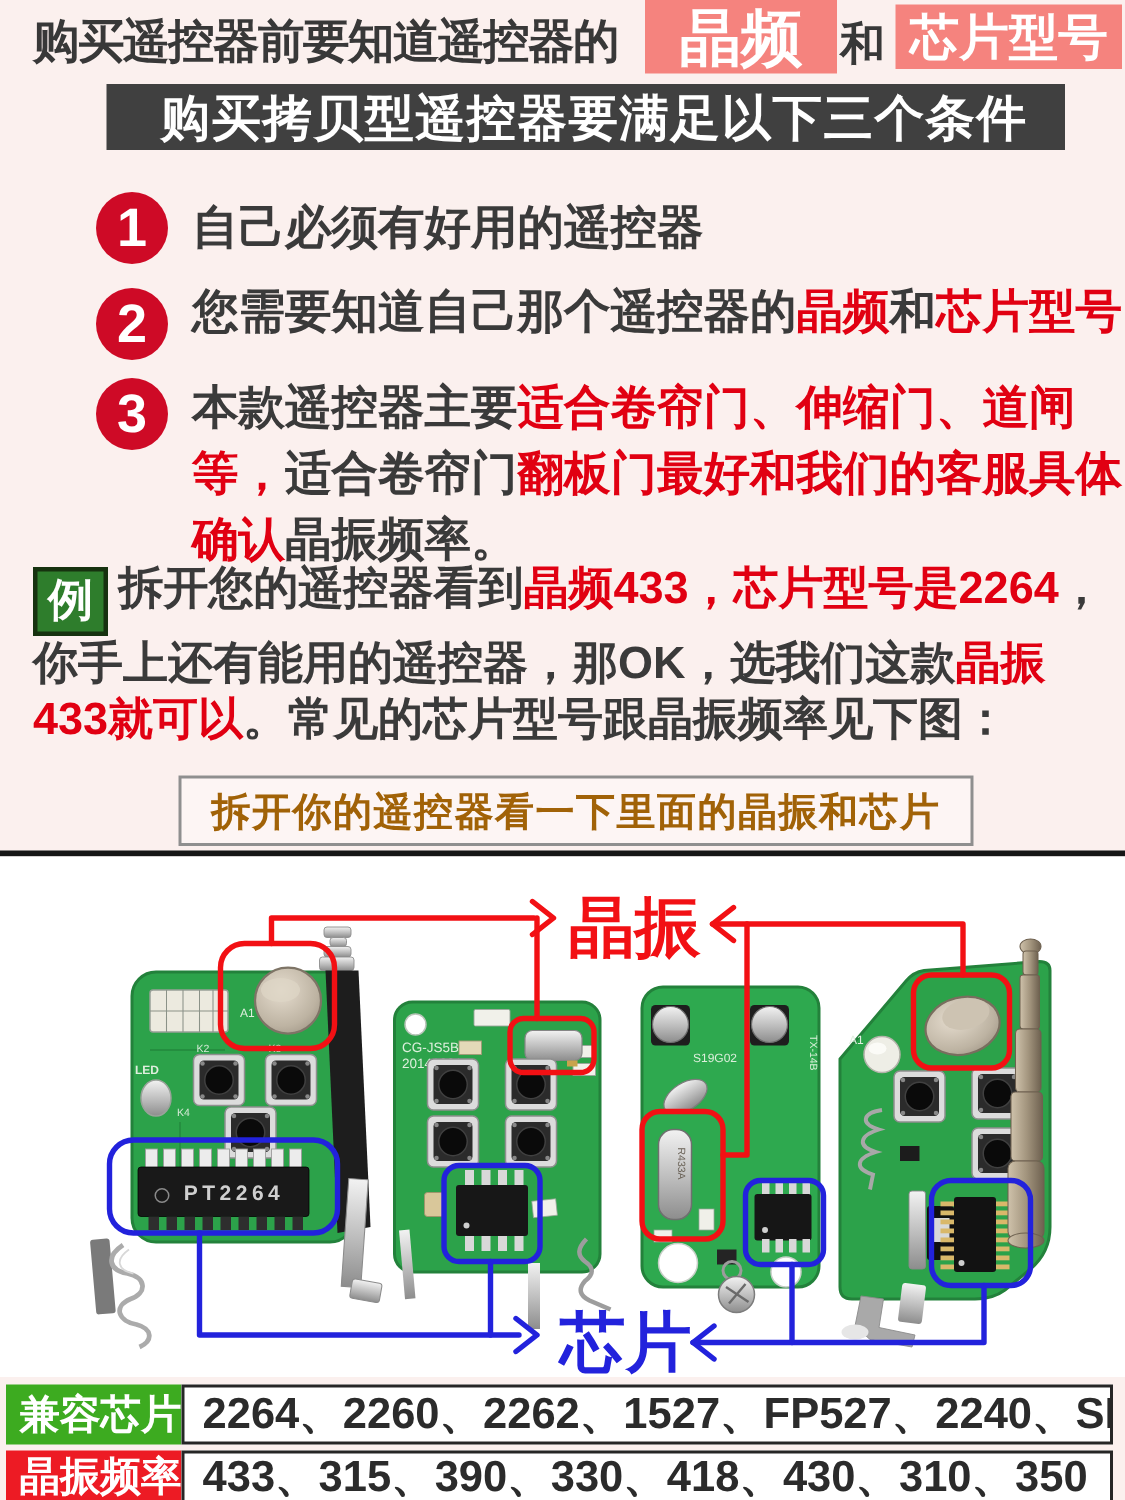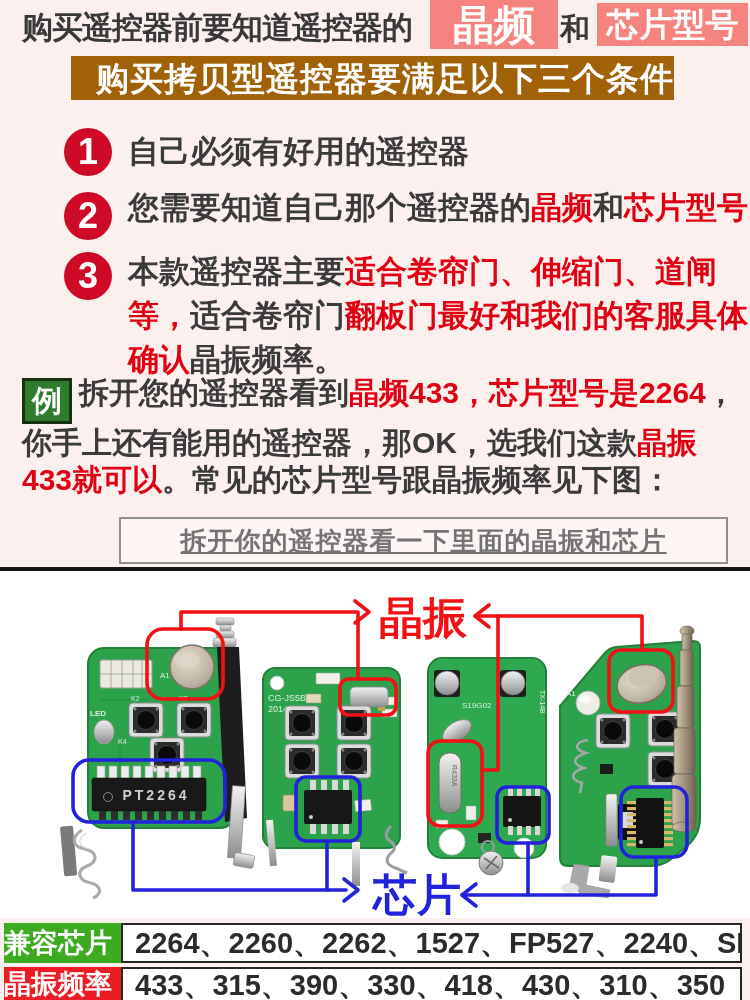--- a/index.html
+++ b/index.html
@@ -9,46 +9,46 @@
 
   
   .h-prefix{left:22px;top:7px;font-size:31px;font-weight:900;color:#383838;letter-spacing:-1px;white-space:nowrap;}
   .h-box1{left:430px;top:0;width:128px;height:49px;background:#F5837E;color:#fff;
           font-size:41px;font-weight:900;text-align:center;line-height:50px;}
   .h-and{left:560px;top:9px;font-size:30px;font-weight:900;color:#383838;}
   .h-box2{left:597px;top:3px;width:151px;height:43px;background:#F5837E;color:#fff;
           font-size:33px;font-weight:900;text-align:center;line-height:44px;}
 
   
-  .banner{left:71px;top:56px;width:603px;height:44px;background:#a16207;color:#fff;
-          font-size:33px;font-weight:900;text-align:right;line-height:45px;letter-spacing:1px;}
+  .banner{left:71px;top:56px;width:603px;height:44px;background:#404040;color:#fff;
+          font-size:33px;font-weight:900;text-align:left;line-height:45px;letter-spacing:1px;padding-left:36px;}
 
   
   .badge{position:absolute;left:64px;width:48px;height:48px;border-radius:50%;background:#CE0A26;
          color:#fff;font-size:36px;font-weight:900;text-align:center;line-height:48px;}
   .cond-text{position:absolute;left:128px;font-size:31px;font-weight:900;line-height:44px;color:#3A3A3A;}
   .seg-dark{color:#3A3A3A;margin-top:17px;}
   .seg-red{color:#E10012;}
 
   
   .example{left:22px;top:374px;width:714px;font-size:30px;font-weight:900;line-height:37px;color:#3A3A3A;}
   .ex-badge{display:inline-block;width:44px;height:40px;background:#2E7D2C;border:3px solid #16320F;
             color:#fff;font-size:30px;line-height:40px;text-align:center;vertical-align:-8px;margin-right:7px;}
 
   
-  .caption{left:119px;top:517px;width:609px;height:47px;border:2px solid #8F8F8F;background:#FDF5F4;
-           box-sizing:border-box;text-align:center;font-size:26px;font-weight:900;color:#737373;
-           line-height:44px;letter-spacing:1px;text-decoration:underline;}
+  .caption{left:119px;top:517px;width:530px;height:47px;border:2px solid #8F8F8F;background:#FDF5F4;
+           box-sizing:border-box;text-align:center;font-size:26px;font-weight:900;color:#a16207;
+           line-height:44px;letter-spacing:1px;}
   .divider{left:0;top:567px;width:750px;height:4px;background:#161616;}
 
   
   .photo{left:0;top:571px;width:750px;height:347px;background:#fff;}
 
   
-  .t-label{position:absolute;left:4px;width:117px;color:#fff;font-weight:900;text-align:left;}
+  .t-label{position:absolute;left:4px;width:117px;color:#fff;font-weight:900;text-align:right;}
   .t-value{position:absolute;left:121px;width:621px;background:#fff;border:2px solid #262626;
            font-size:29px;font-weight:700;color:#2B2B2B;padding-left:12px;box-sizing:border-box;
            white-space:nowrap;overflow:hidden;}
   .row1 .t-label{top:923px;height:40px;background:#3DAB20;font-size:27px;line-height:40px;}
   .row1 .t-value{top:923px;height:40px;line-height:37px;}
   .row2 .t-label{top:967px;height:36px;background:#ED1B24;font-size:27px;line-height:35px;}
   .row2 .t-value{top:967px;height:36px;line-height:33px;}
 
   svg text{font-family:"Liberation Sans","DejaVu Sans",sans-serif;}
 </style>

